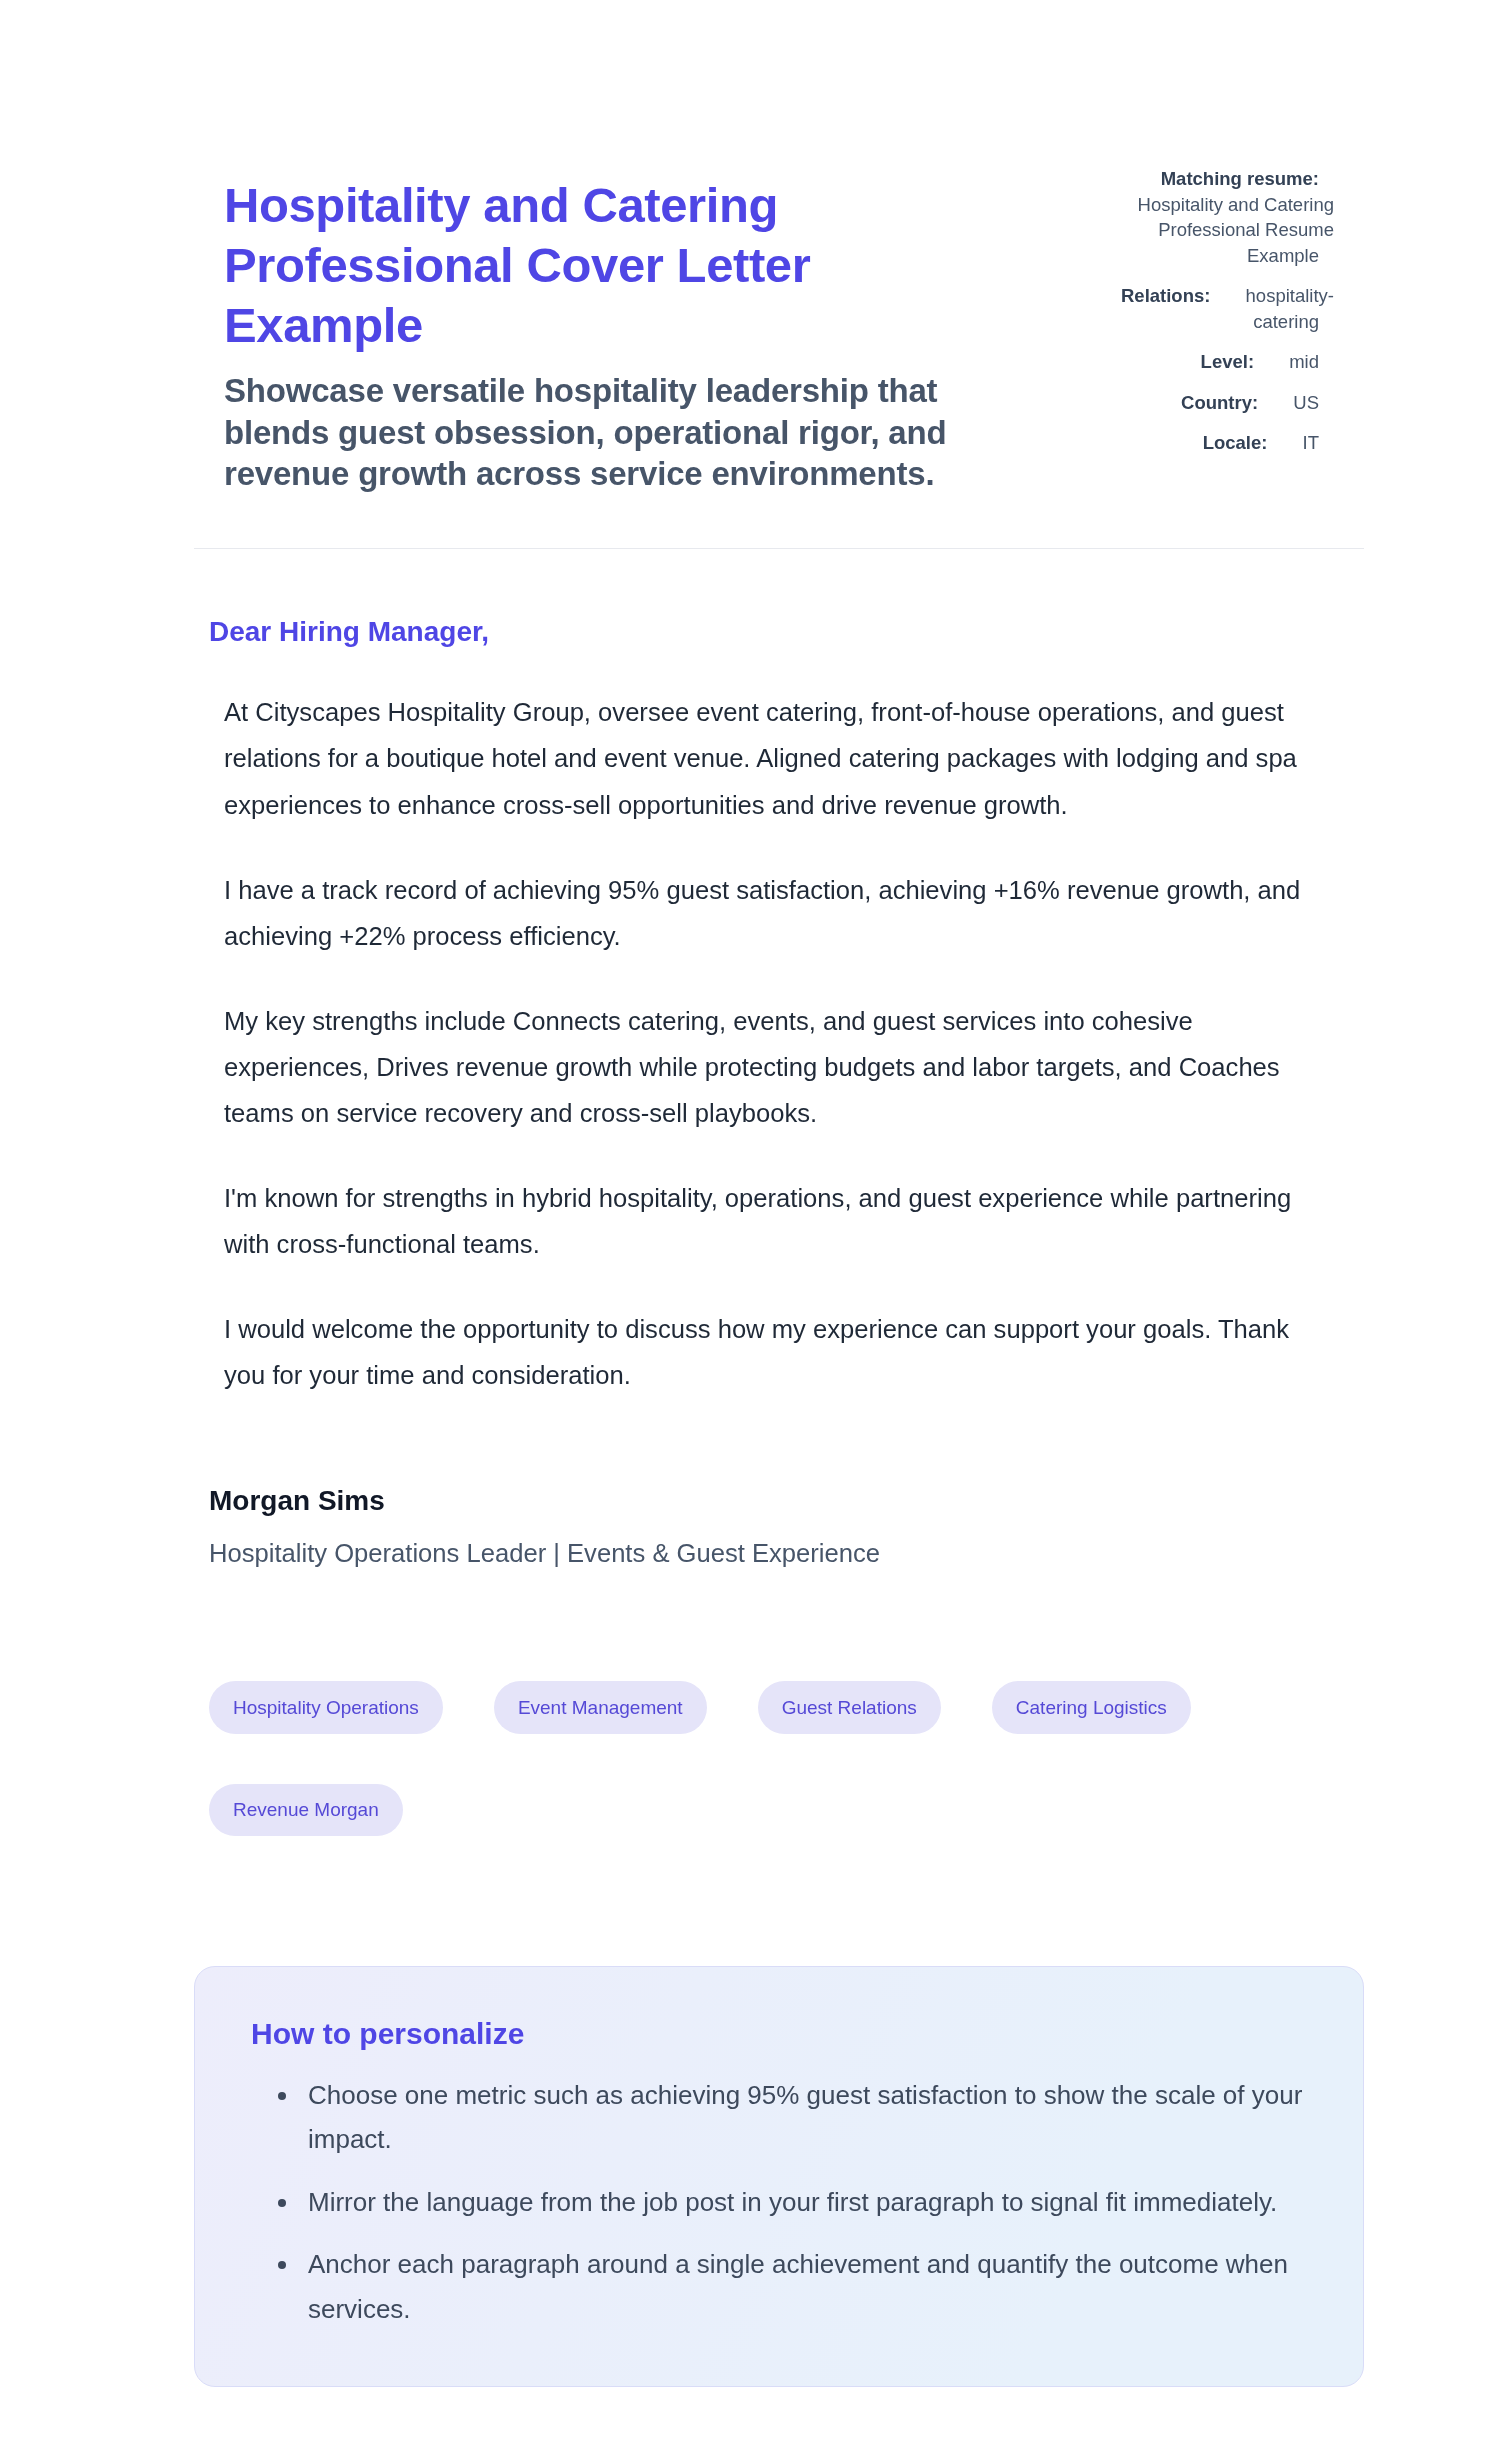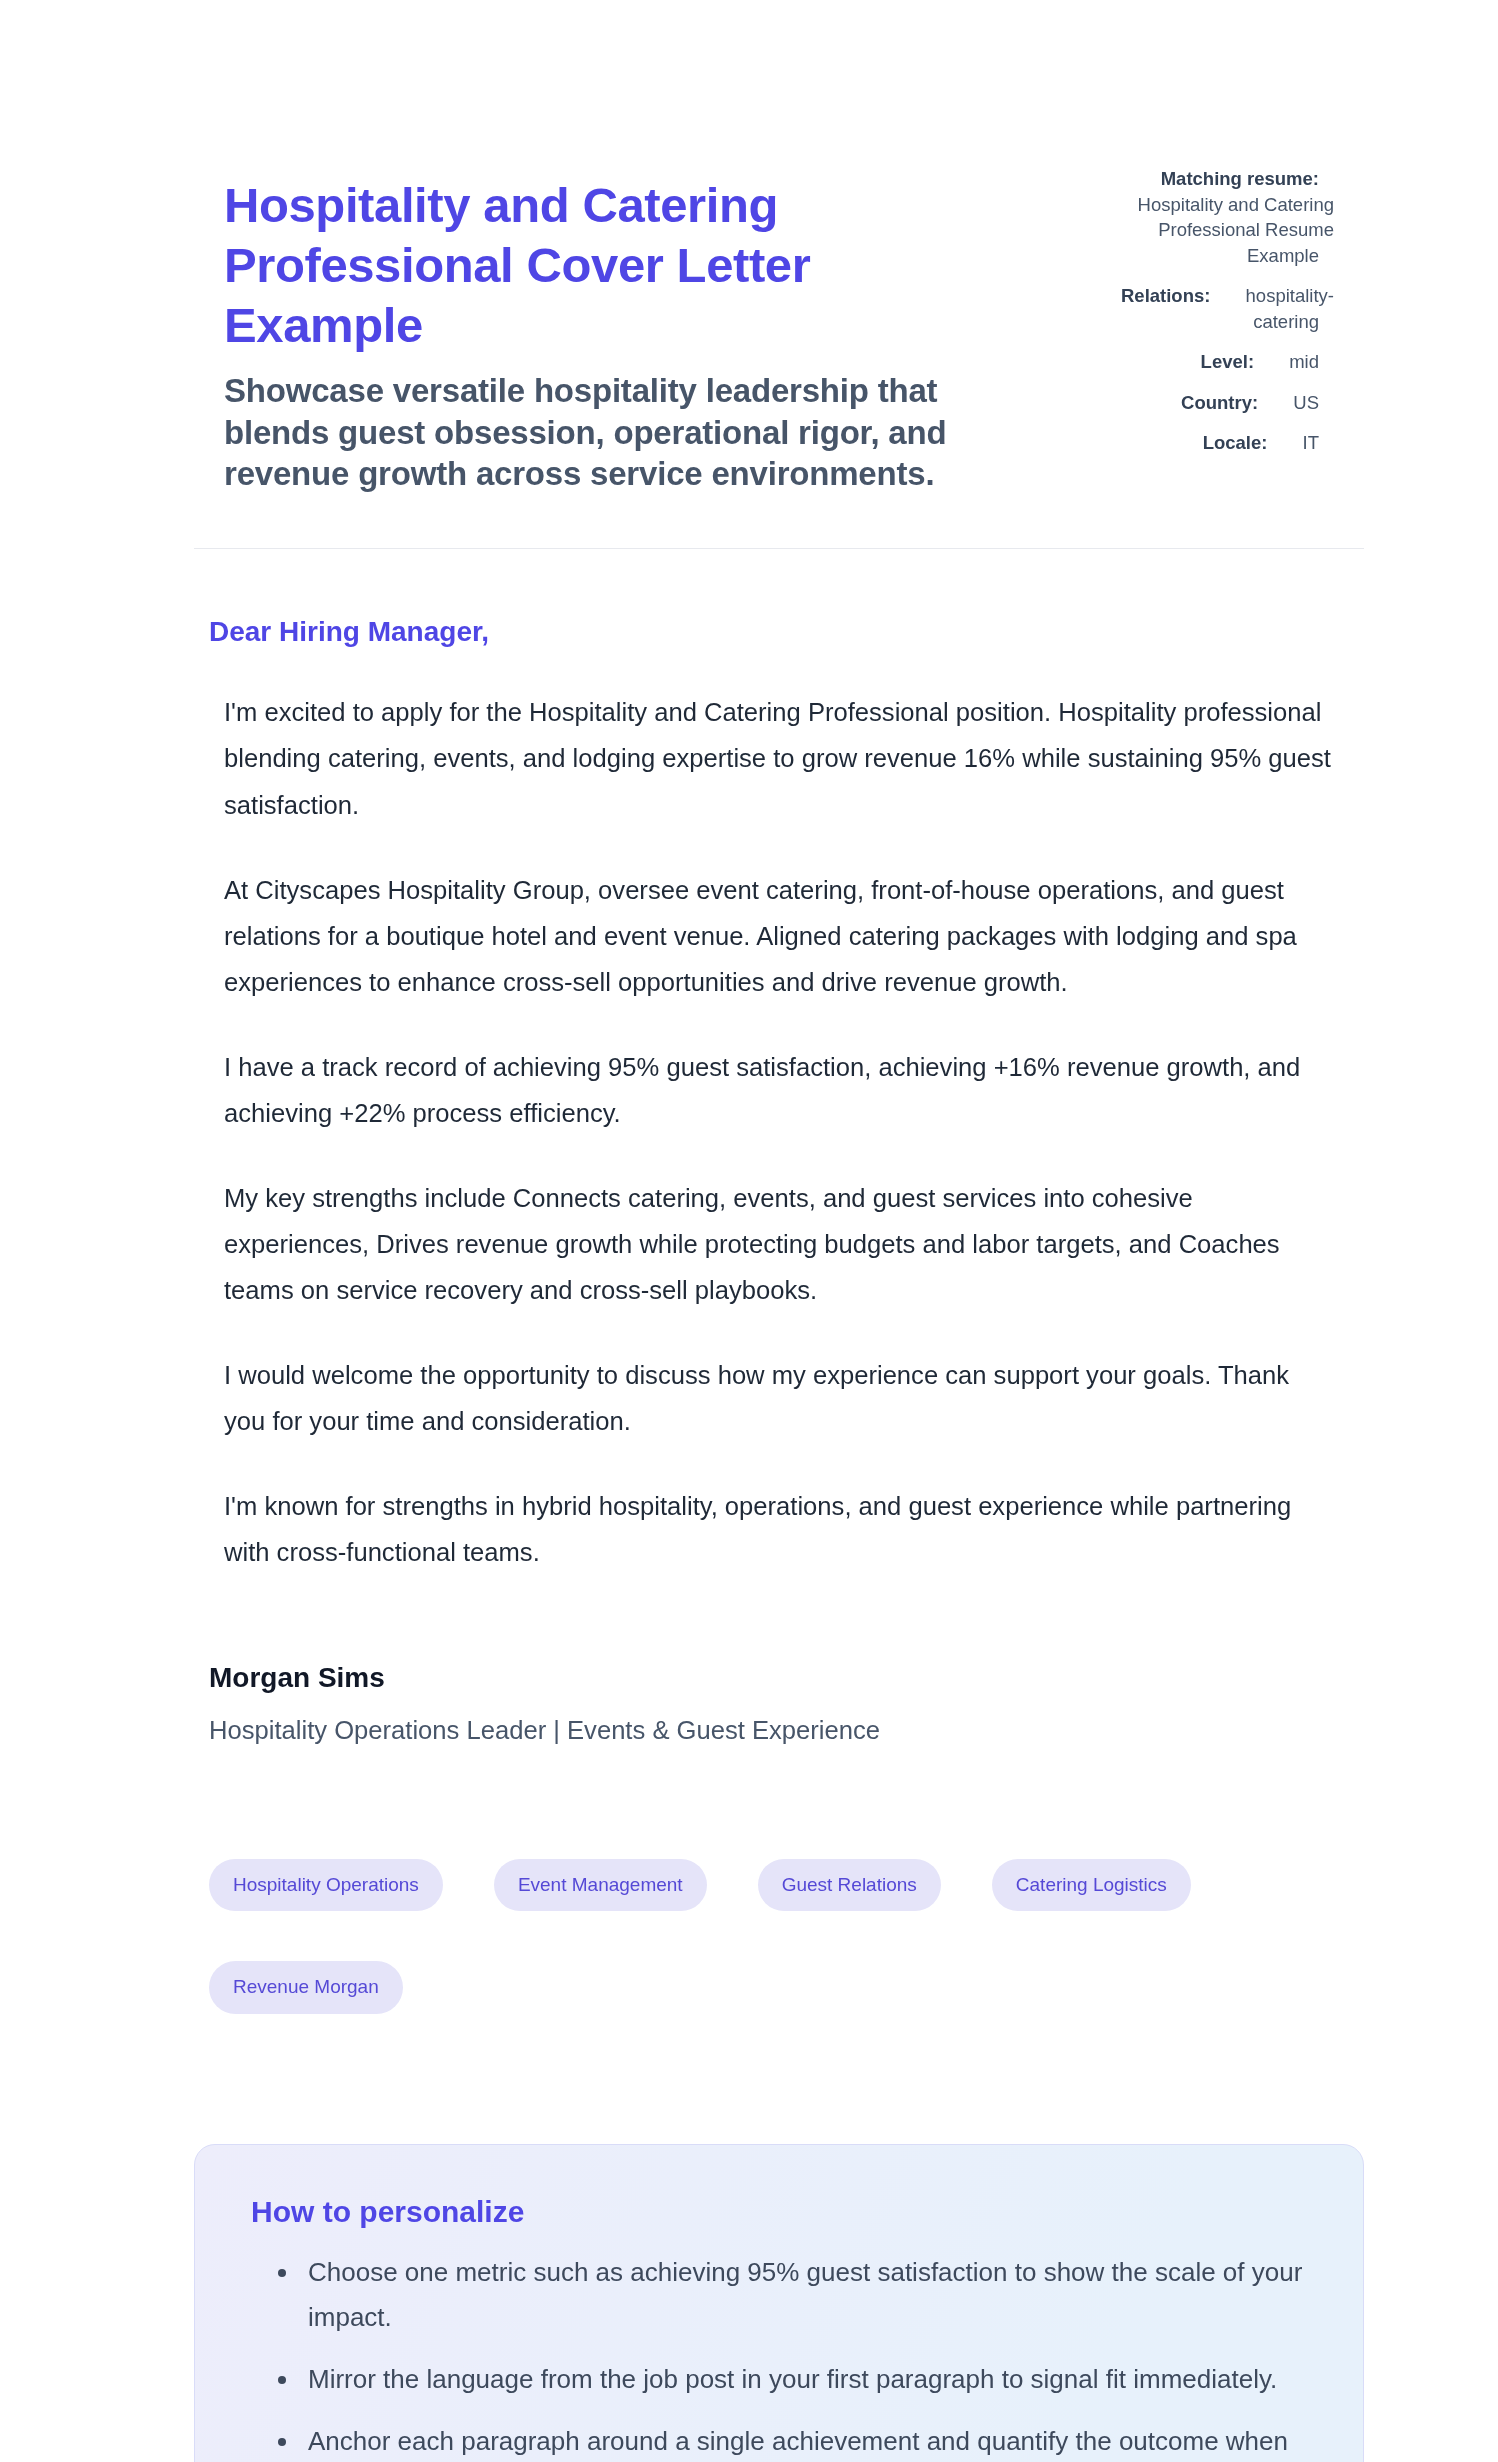--- a/index.html
+++ b/index.html
@@ -157,26 +157,25 @@
       <div class="meta-item"><span class="meta-label">Locale:</span> <span class="meta-value">IT</span></div>
     </aside>
   </header>
 
   <hr class="divider">
 
   <section class="letter">
     <p class="greeting">Dear Hiring Manager,</p>
 
     <div class="paragraphs">
-        <p>I'm excited to apply for the Hospitality and Catering Professional position. Hospitality professional blending catering, events, and lodging expertise to grow revenue 16% while sustaining 95% guest satisfaction.</p>
         <p>At Cityscapes Hospitality Group, oversee event catering, front-of-house operations, and guest relations for a boutique hotel and event venue. Aligned catering packages with lodging and spa experiences to enhance cross-sell opportunities and drive revenue growth.</p>
         <p>I have a track record of achieving 95% guest satisfaction, achieving +16% revenue growth, and achieving +22% process efficiency.</p>
         <p>My key strengths include Connects catering, events, and guest services into cohesive experiences, Drives revenue growth while protecting budgets and labor targets, and Coaches teams on service recovery and cross-sell playbooks.</p>
+        <p>I'm known for strengths in hybrid hospitality, operations, and guest experience while partnering with cross-functional teams.</p>
         <p>I would welcome the opportunity to discuss how my experience can support your goals. Thank you for your time and consideration.</p>
-        <p>I'm known for strengths in hybrid hospitality, operations, and guest experience while partnering with cross-functional teams.</p>
       </div>
 
     <p class="sig-name">Morgan Sims</p>
     <p class="sig-title">Hospitality Operations Leader | Events &amp; Guest Experience</p>
   </section>
 
   <div class="tags">
       <span class="tag">Hospitality Operations</span>
       <span class="tag">Event Management</span>
       <span class="tag">Guest Relations</span>

